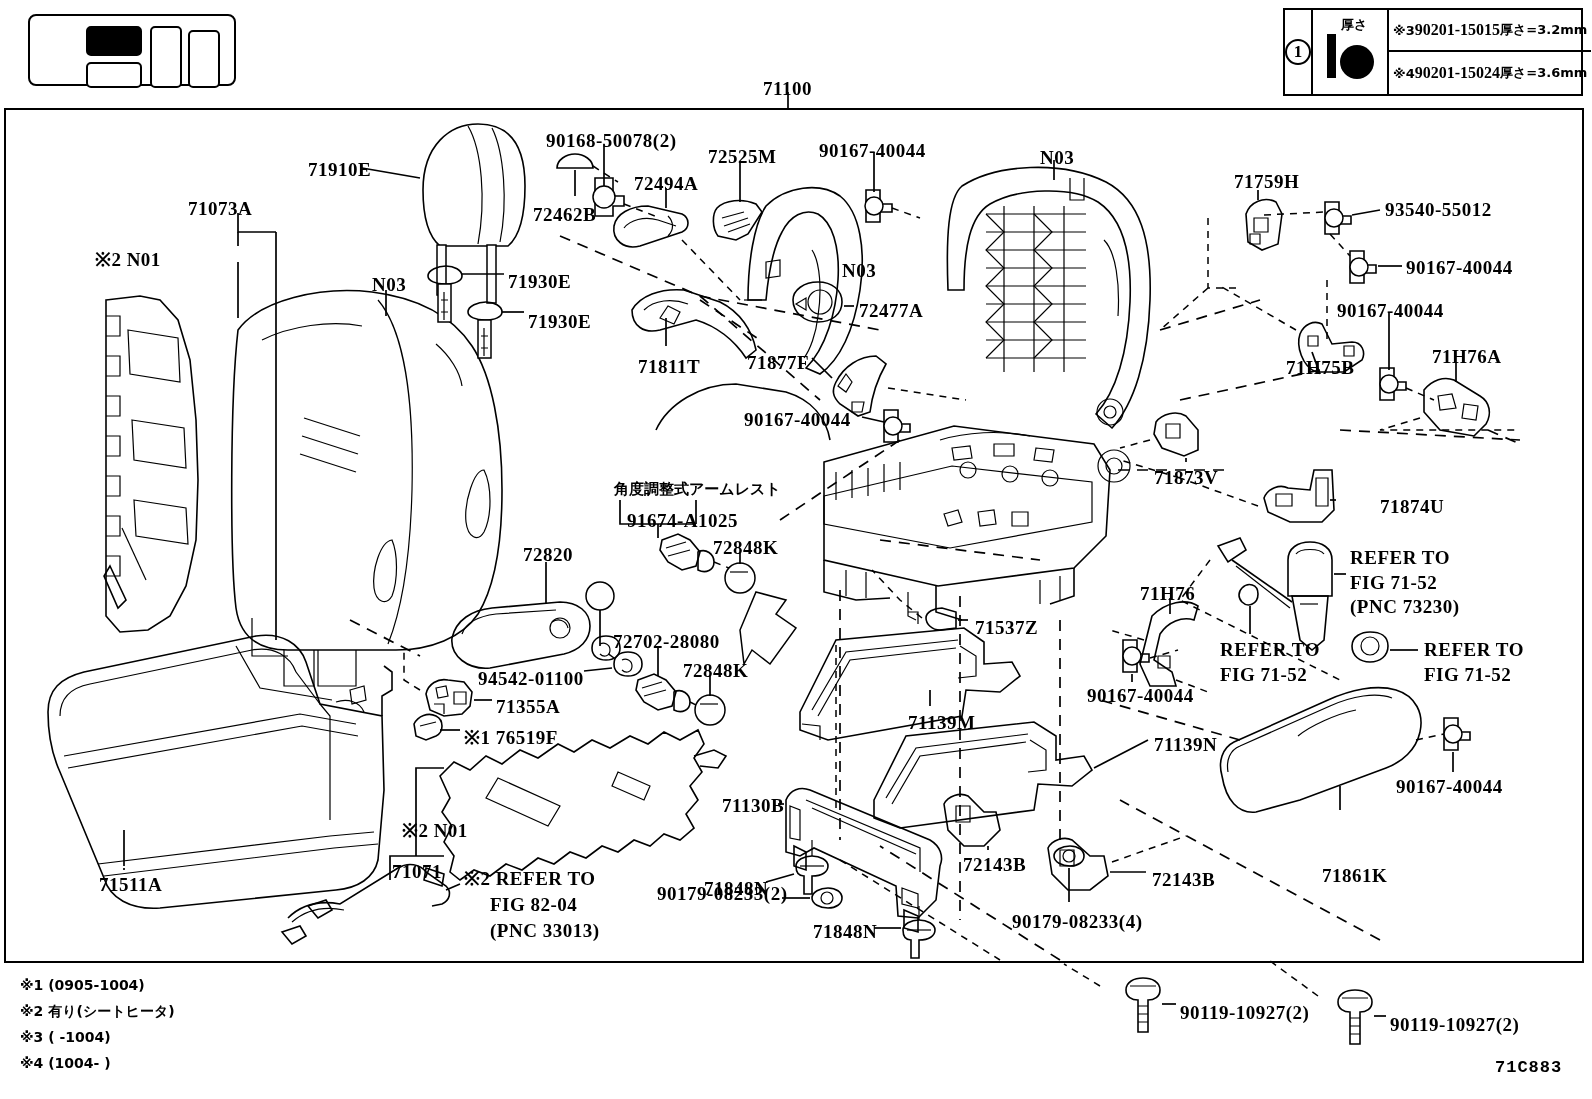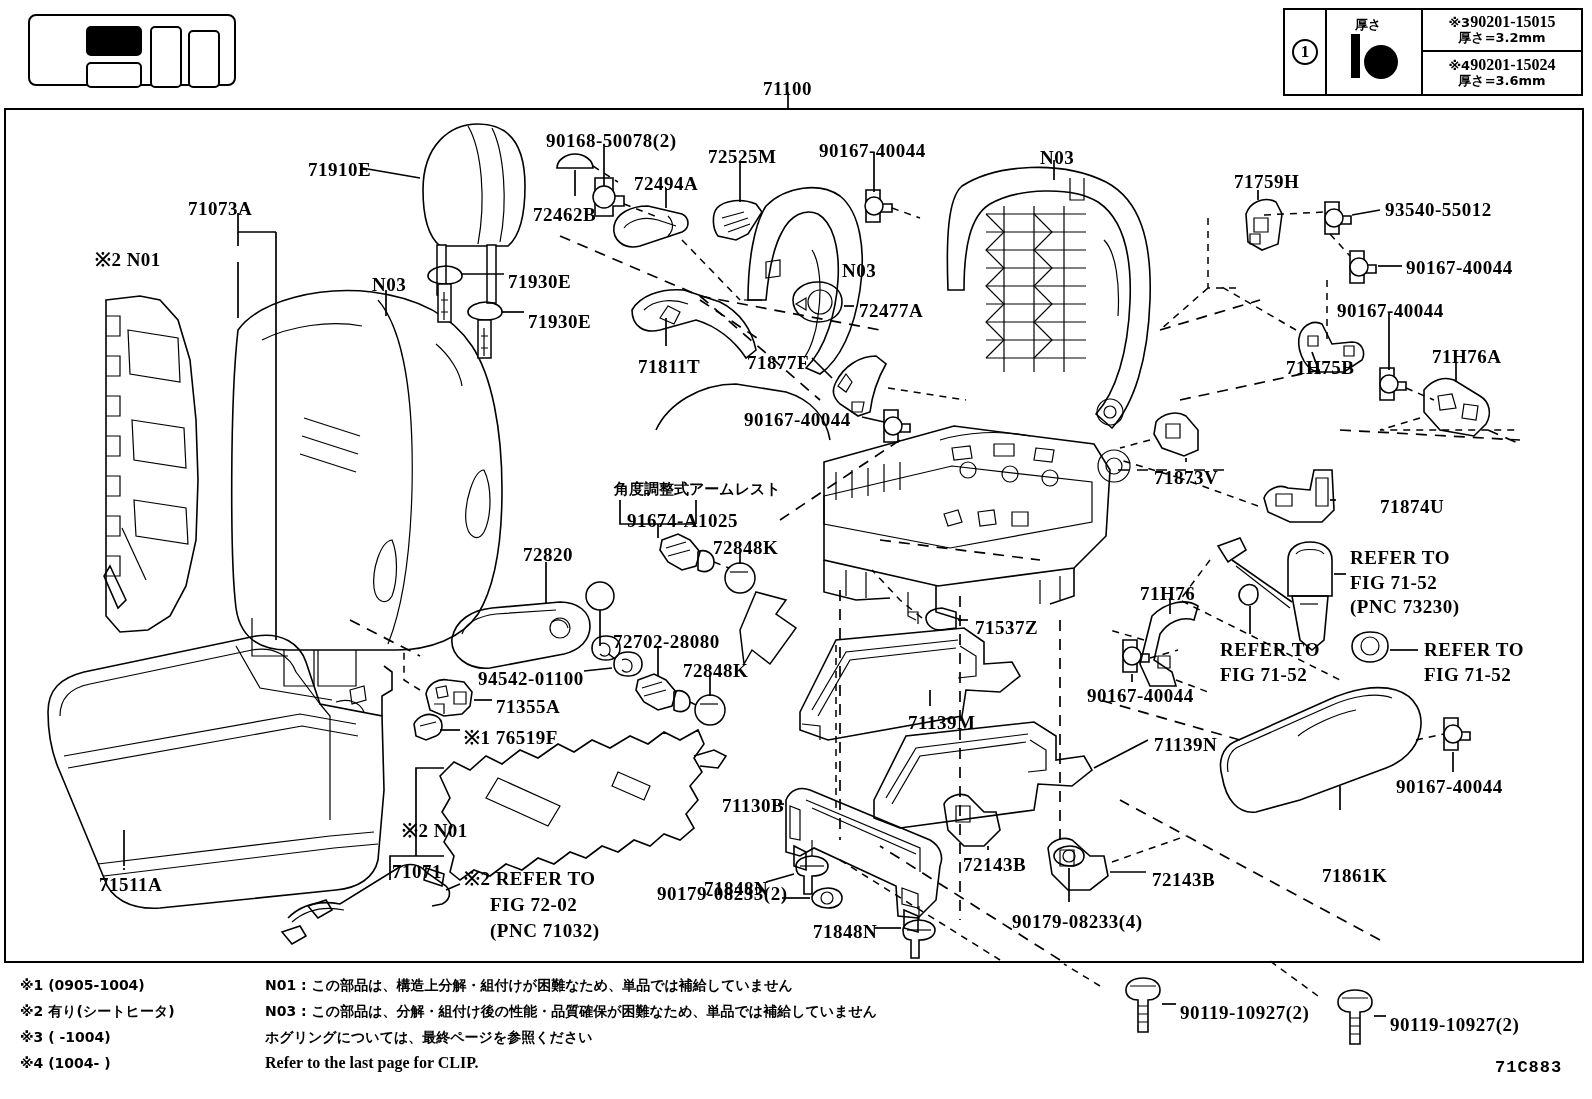--- a/index.html
+++ b/index.html
@@ -97,21 +97,21 @@
     border: 2px solid #000;
     border-radius: 50%;
     display: flex; align-items: center; justify-content: center;
     font-family: "Liberation Serif", serif;
     font-size: 17px; font-weight: bold;
     box-sizing: border-box;
   }
   .tt-row {
     width: 100%;
     height: 50%;
-    display: flex; flex-direction: column;
+    display: flex; flex-direction: row;
     align-items: center; justify-content: center;
     box-sizing: border-box;
     padding: 0 4px;
   }
   .tt-row.top { border-bottom: 2px solid #000; }
   .tt-pn {
     font-family: "Liberation Serif", serif;
     font-weight: bold; font-size: 16px;
     white-space: nowrap; line-height: 1.05;
   }
@@ -775,22 +775,22 @@
       <div class="lbl" style="left: 523px; top: 545px;">72820</div>
       <div class="lbl" style="left: 613px; top: 632px;">72702-28080</div>
       <div class="lbl" style="left: 683px; top: 661px;">72848K</div>
       <div class="lbl" style="left: 478px; top: 669px;">94542-01100</div>
       <div class="lbl" style="left: 496px; top: 697px;">71355A</div>
       <div class="lbl" style="left: 464px; top: 728px;">※1 76519F</div>
       <div class="lbl" style="left: 402px; top: 821px;">※2 N01</div>
       <div class="lbl" style="left: 392px; top: 862px;">71071</div>
       <div class="lbl" style="left: 99px; top: 875px;">71511A</div>
       <div class="lbl" style="left: 464px; top: 869px;">※2 REFER TO</div>
-      <div class="lbl" style="left: 490px; top: 895px;">FIG 72-02</div>
-      <div class="lbl" style="left: 490px; top: 921px;">(PNC 71032)</div>
+      <div class="lbl" style="left: 490px; top: 895px;">FIG 82-04</div>
+      <div class="lbl" style="left: 490px; top: 921px;">(PNC 33013)</div>
       <div class="lbl" style="left: 975px; top: 618px;">71537Z</div>
       <div class="lbl" style="left: 908px; top: 713px;">71139M</div>
       <div class="lbl" style="left: 1154px; top: 735px;">71139N</div>
       <div class="lbl" style="left: 722px; top: 796px;">71130B</div>
       <div class="lbl" style="left: 704px; top: 879px;">71848N</div>
       <div class="lbl" style="left: 657px; top: 884px;">90179-08233(2)</div>
       <div class="lbl" style="left: 813px; top: 922px;">71848N</div>
       <div class="lbl" style="left: 963px; top: 855px;">72143B</div>
       <div class="lbl" style="left: 1152px; top: 870px;">72143B</div>
       <div class="lbl" style="left: 1012px; top: 912px;">90179-08233(4)</div>
@@ -809,23 +809,17 @@
       <div class="lbl" style="left: 1390px; top: 1015px;">90119-10927(2)</div>
     </div>
 
   <div id="footnotes">
     <div class="fn-left">
       <div>※1 (0905-1004)</div>
       <div>※2 有り(シートヒータ)</div>
       <div>※3 (      -1004)</div>
       <div>※4 (1004-      )</div>
     </div>
-    <div class="fn-right">
-      <div>N01 : この部品は、構造上分解・組付けが困難なため、単品では補給していません</div>
-      <div>N03 : この部品は、分解・組付け後の性能・品質確保が困難なため、単品では補給していません</div>
-      <div>ホグリングについては、最終ページを参照ください</div>
-      <div class="en">Refer to the last page for CLIP.</div>
-    </div>
   </div>
 
   <div id="sheet-code">71C883</div>
 
 </div>
 
 </body></html>

